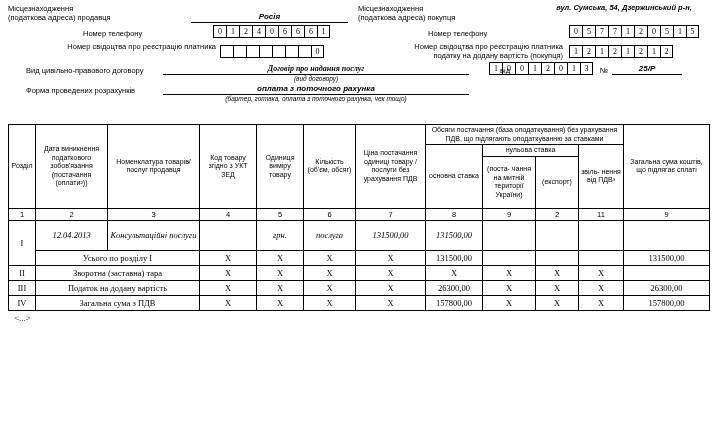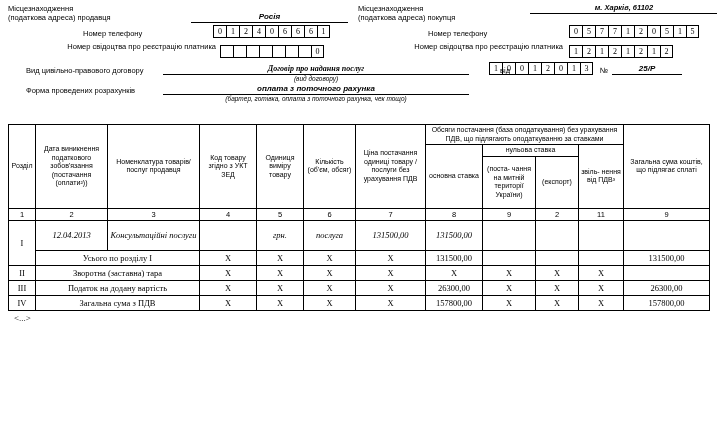--- a/index.html
+++ b/index.html
@@ -84,21 +84,21 @@
       <div class="lbl">Місцезнаходження</div>
       <div class="lbl">(податкова адреса) продавця</div>
     </div>
     <div class="uline" style="position:absolute; left:183px; top:8px; width:157px;">Росія</div>
 
     <div class="row" style="left:350px; top:0px; flex-direction:column; align-items:flex-start; width:175px;">
       <div class="lbl">Місцезнаходження</div>
       <div class="lbl">(податкова адреса) покупця</div>
     </div>
     <div style="position:absolute; left:522px; top:-1px; width:188px;">
-      <div class="uline" style="font-size:7.5px;">м. Харків, 61102</div>
+      <div class="uline nb" style="font-size:7.5px;">вул. Сумська, 54, Дзержинський р-н,</div>
     </div>
 
     <div class="lbl" style="position:absolute; left:75px; top:25px;">Номер телефону</div>
     <div class="cells" style="position:absolute; left:205px; top:21px;">
       <div class="c">0</div>
       <div class="c">1</div>
       <div class="c">2</div>
       <div class="c">4</div>
       <div class="c">0</div>
       <div class="c">6</div>
@@ -130,20 +130,21 @@
       <div class="c"></div>
       <div class="c"></div>
       <div class="c"></div>
       <div class="c"></div>
       <div class="c"></div>
       <div class="c">0</div>
     </div>
 
     <div style="position:absolute; left:365px; top:38px; width:190px; text-align:right;">
       <div class="lbl">Номер свідоцтва про реєстрацію платника</div>
+      <div class="lbl">податку на додану вартість (покупця)</div>
     </div>
     <div class="cells" style="position:absolute; left:561px; top:41px;">
       <div class="c">1</div>
       <div class="c">2</div>
       <div class="c">1</div>
       <div class="c">2</div>
       <div class="c">1</div>
       <div class="c">2</div>
       <div class="c">1</div>
       <div class="c">2</div>

